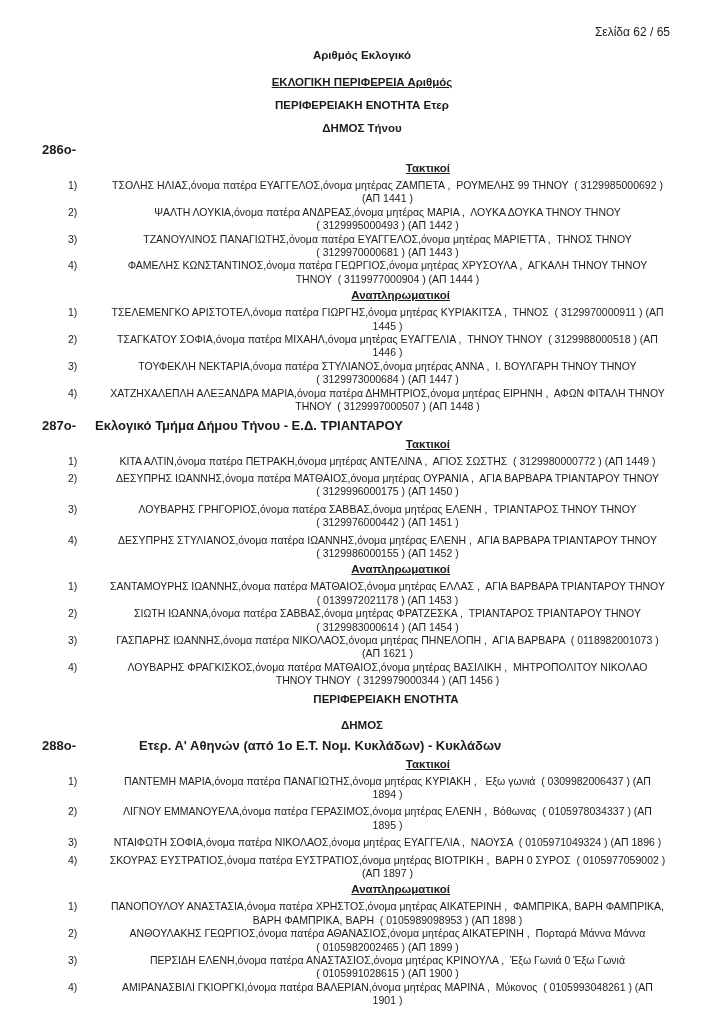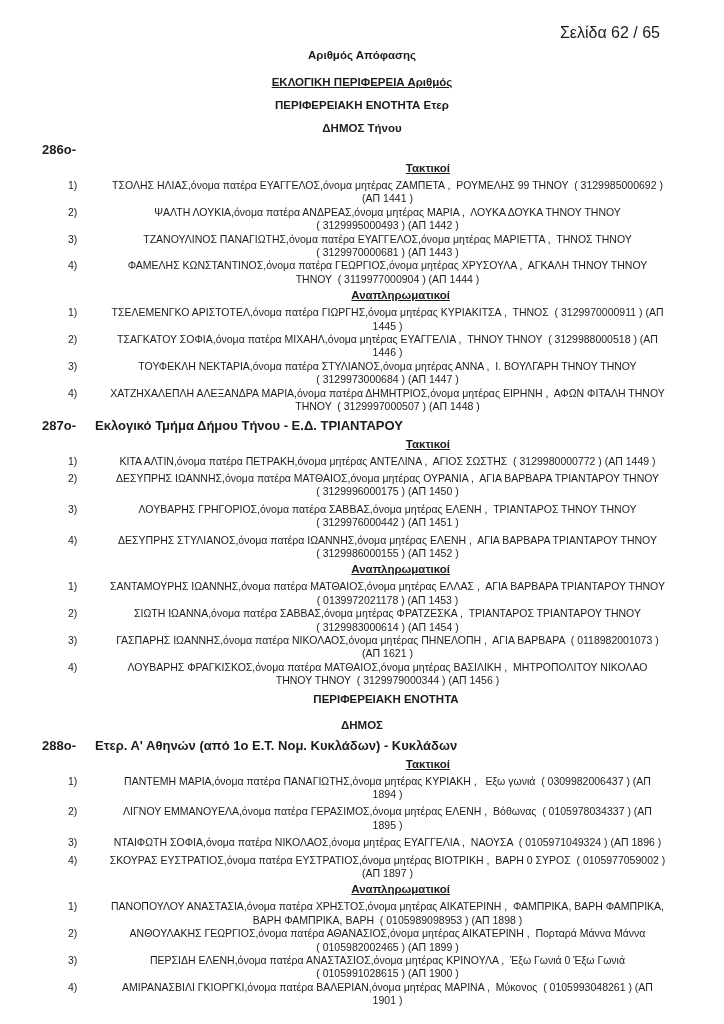--- a/index.html
+++ b/index.html
@@ -8,22 +8,22 @@
     width: 724px;
     height: 1024px;
     background: #ffffff;
     font-family: "Liberation Sans", sans-serif;
     color: #1c1c1c;
     overflow: hidden;
   }
   .page-label {
     position: absolute;
     top: 26px;
-    right: 64px;
-    font-size: 16px;
+    right: 54px;
+    font-size: 12px;
     line-height: 13px;
   }
   .heading {
     text-align: center;
     font-weight: 700;
     font-size: 11.5px;
     line-height: 14px;
   }
   .h-dec  { margin-top: 48px; }
   .h-reg  { margin-top: 13px; text-decoration: underline; }
@@ -34,21 +34,21 @@
   .sec-head {
     display: flex;
     margin-left: 42px;
     margin-right: 30px;
     font-weight: 700;
     font-size: 13px;
     line-height: 14px;
   }
   .sec-head.s286 { margin-top: 8px; }
   .sec-head.s287 { margin-top: 5px; }
-  .sec-head.s288 { margin-top: 7px; }
+  .sec-head.s288 { margin-top: 7px; gap: 44px; }
   .sec-num { width: 53px; flex: none; }
   .grp-label {
     width: 450px;
     text-align: right;
     font-weight: 700;
     font-size: 11.5px;
     line-height: 14px;
     text-decoration: underline;
     margin-top: 4px;
     margin-bottom: 4px;
@@ -64,21 +64,21 @@
   .list.spaced .row + .row { margin-top: 4px; }
   .num { width: 27px; flex: none; }
   .txt { flex: 1; white-space: pre-wrap; text-align: center; }
 </style>
 </head>
 <body>
 
 <div class="page">
   <div class="page-label">Σελίδα 62 / 65</div>
 
-  <div class="heading h-dec">Αριθμός Απόφασης</div>
+  <div class="heading h-dec">Αριθμός Εκλογικό</div>
   <div class="heading h-reg">ΕΚΛΟΓΙΚΗ ΠΕΡΙΦΕΡΕΙΑ Αριθμός</div>
   <div class="heading h-unit">ΠΕΡΙΦΕΡΕΙΑΚΗ ΕΝΟΤΗΤΑ Ετερ</div>
   <div class="heading h-mun">ΔΗΜΟΣ Τήνου</div>
 
   <div>
     <div class="sec-head s286">
       <span class="sec-num">286ο-</span>
     </div>
     <div>
       <div class="grp-label">Τακτικοί</div>

